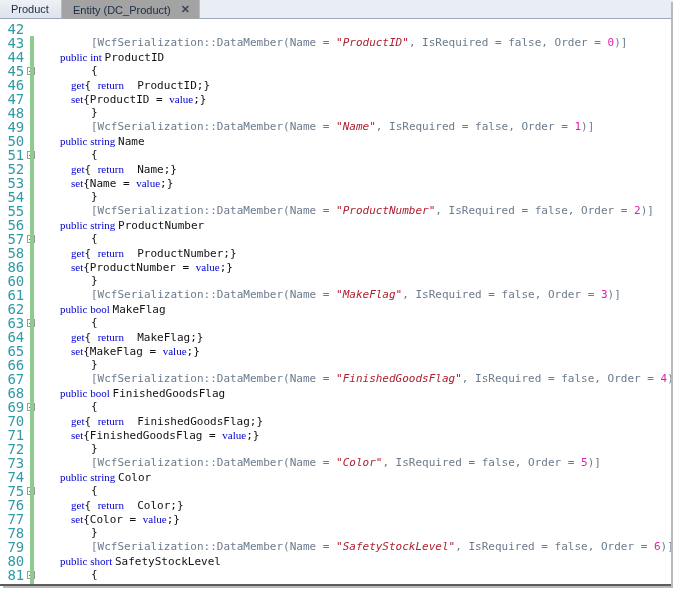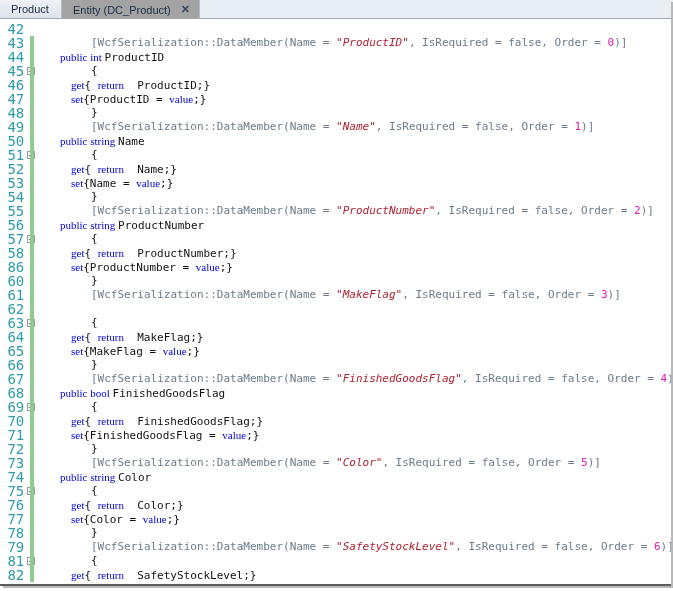--- a/index.html
+++ b/index.html
@@ -217,38 +217,39 @@
         <div class="code-line"><span class="lineno">52</span><span class="changebar"></span><span class="code-text"><span class="tk-kw">            get</span><span class="tk-plain">{ </span><span class="tk-kw">return</span><span class="tk-plain">  Name;}</span></span></div>
         <div class="code-line"><span class="lineno">53</span><span class="changebar"></span><span class="code-text"><span class="tk-kw">            set</span><span class="tk-plain">{Name = </span><span class="tk-kw">value</span><span class="tk-plain">;}</span></span></div>
         <div class="code-line"><span class="lineno">54</span><span class="changebar"></span><span class="code-text"><span class="tk-plain">        }</span></span></div>
         <div class="code-line"><span class="lineno">55</span><span class="changebar"></span><span class="code-text"><span class="tk-attr">        [WcfSerialization::DataMember(Name = </span><span class="tk-str">"ProductNumber"</span><span class="tk-attr">, IsRequired = false, Order = </span><span class="tk-num">2</span><span class="tk-attr">)]</span></span></div>
         <div class="code-line"><span class="lineno">56</span><span class="changebar"></span><span class="code-text"><span class="tk-kw">        public string </span><span class="tk-plain">ProductNumber</span></span></div>
         <div class="code-line"><span class="lineno">57</span><span class="fold"></span><span class="changebar"></span><span class="code-text"><span class="tk-plain">        {</span></span></div>
         <div class="code-line"><span class="lineno">58</span><span class="changebar"></span><span class="code-text"><span class="tk-kw">            get</span><span class="tk-plain">{ </span><span class="tk-kw">return</span><span class="tk-plain">  ProductNumber;}</span></span></div>
         <div class="code-line"><span class="lineno">86</span><span class="changebar"></span><span class="code-text"><span class="tk-kw">            set</span><span class="tk-plain">{ProductNumber = </span><span class="tk-kw">value</span><span class="tk-plain">;}</span></span></div>
         <div class="code-line"><span class="lineno">60</span><span class="changebar"></span><span class="code-text"><span class="tk-plain">        }</span></span></div>
         <div class="code-line"><span class="lineno">61</span><span class="changebar"></span><span class="code-text"><span class="tk-attr">        [WcfSerialization::DataMember(Name = </span><span class="tk-str">"MakeFlag"</span><span class="tk-attr">, IsRequired = false, Order = </span><span class="tk-num">3</span><span class="tk-attr">)]</span></span></div>
-        <div class="code-line"><span class="lineno">62</span><span class="changebar"></span></div>
+        <div class="code-line"><span class="lineno">62</span><span class="changebar"></span><span class="code-text"><span class="tk-kw">        public bool </span><span class="tk-plain">MakeFlag</span></span></div>
         <div class="code-line"><span class="lineno">63</span><span class="fold"></span><span class="changebar"></span><span class="code-text"><span class="tk-plain">        {</span></span></div>
         <div class="code-line"><span class="lineno">64</span><span class="changebar"></span><span class="code-text"><span class="tk-kw">            get</span><span class="tk-plain">{ </span><span class="tk-kw">return</span><span class="tk-plain">  MakeFlag;}</span></span></div>
         <div class="code-line"><span class="lineno">65</span><span class="changebar"></span><span class="code-text"><span class="tk-kw">            set</span><span class="tk-plain">{MakeFlag = </span><span class="tk-kw">value</span><span class="tk-plain">;}</span></span></div>
         <div class="code-line"><span class="lineno">66</span><span class="changebar"></span><span class="code-text"><span class="tk-plain">        }</span></span></div>
         <div class="code-line"><span class="lineno">67</span><span class="changebar"></span><span class="code-text"><span class="tk-attr">        [WcfSerialization::DataMember(Name = </span><span class="tk-str">"FinishedGoodsFlag"</span><span class="tk-attr">, IsRequired = false, Order = </span><span class="tk-num">4</span><span class="tk-attr">)]</span></span></div>
         <div class="code-line"><span class="lineno">68</span><span class="changebar"></span><span class="code-text"><span class="tk-kw">        public bool </span><span class="tk-plain">FinishedGoodsFlag</span></span></div>
         <div class="code-line"><span class="lineno">69</span><span class="fold"></span><span class="changebar"></span><span class="code-text"><span class="tk-plain">        {</span></span></div>
         <div class="code-line"><span class="lineno">70</span><span class="changebar"></span><span class="code-text"><span class="tk-kw">            get</span><span class="tk-plain">{ </span><span class="tk-kw">return</span><span class="tk-plain">  FinishedGoodsFlag;}</span></span></div>
         <div class="code-line"><span class="lineno">71</span><span class="changebar"></span><span class="code-text"><span class="tk-kw">            set</span><span class="tk-plain">{FinishedGoodsFlag = </span><span class="tk-kw">value</span><span class="tk-plain">;}</span></span></div>
         <div class="code-line"><span class="lineno">72</span><span class="changebar"></span><span class="code-text"><span class="tk-plain">        }</span></span></div>
         <div class="code-line"><span class="lineno">73</span><span class="changebar"></span><span class="code-text"><span class="tk-attr">        [WcfSerialization::DataMember(Name = </span><span class="tk-str">"Color"</span><span class="tk-attr">, IsRequired = false, Order = </span><span class="tk-num">5</span><span class="tk-attr">)]</span></span></div>
         <div class="code-line"><span class="lineno">74</span><span class="changebar"></span><span class="code-text"><span class="tk-kw">        public string </span><span class="tk-plain">Color</span></span></div>
         <div class="code-line"><span class="lineno">75</span><span class="fold"></span><span class="changebar"></span><span class="code-text"><span class="tk-plain">        {</span></span></div>
         <div class="code-line"><span class="lineno">76</span><span class="changebar"></span><span class="code-text"><span class="tk-kw">            get</span><span class="tk-plain">{ </span><span class="tk-kw">return</span><span class="tk-plain">  Color;}</span></span></div>
         <div class="code-line"><span class="lineno">77</span><span class="changebar"></span><span class="code-text"><span class="tk-kw">            set</span><span class="tk-plain">{Color = </span><span class="tk-kw">value</span><span class="tk-plain">;}</span></span></div>
         <div class="code-line"><span class="lineno">78</span><span class="changebar"></span><span class="code-text"><span class="tk-plain">        }</span></span></div>
         <div class="code-line"><span class="lineno">79</span><span class="changebar"></span><span class="code-text"><span class="tk-attr">        [WcfSerialization::DataMember(Name = </span><span class="tk-str">"SafetyStockLevel"</span><span class="tk-attr">, IsRequired = false, Order = </span><span class="tk-num">6</span><span class="tk-attr">)]</span></span></div>
+        <div class="code-line"><span class="lineno">80</span><span class="changebar"></span><span class="code-text"><span class="tk-kw">        public short </span><span class="tk-plain">SafetyStockLevel</span></span></div>
         <div class="code-line"><span class="lineno">81</span><span class="fold"></span><span class="changebar"></span><span class="code-text"><span class="tk-plain">        {</span></span></div>
         <div class="code-line"><span class="lineno">82</span><span class="changebar"></span><span class="code-text"><span class="tk-kw">            get</span><span class="tk-plain">{ </span><span class="tk-kw">return</span><span class="tk-plain">  SafetyStockLevel;}</span></span></div>
       </div>
   </div>
 
   <div class="bottom-edge">
     <div class="line1"></div>
     <div class="line2"></div>
   </div>
   <div class="right-shadow"></div>

